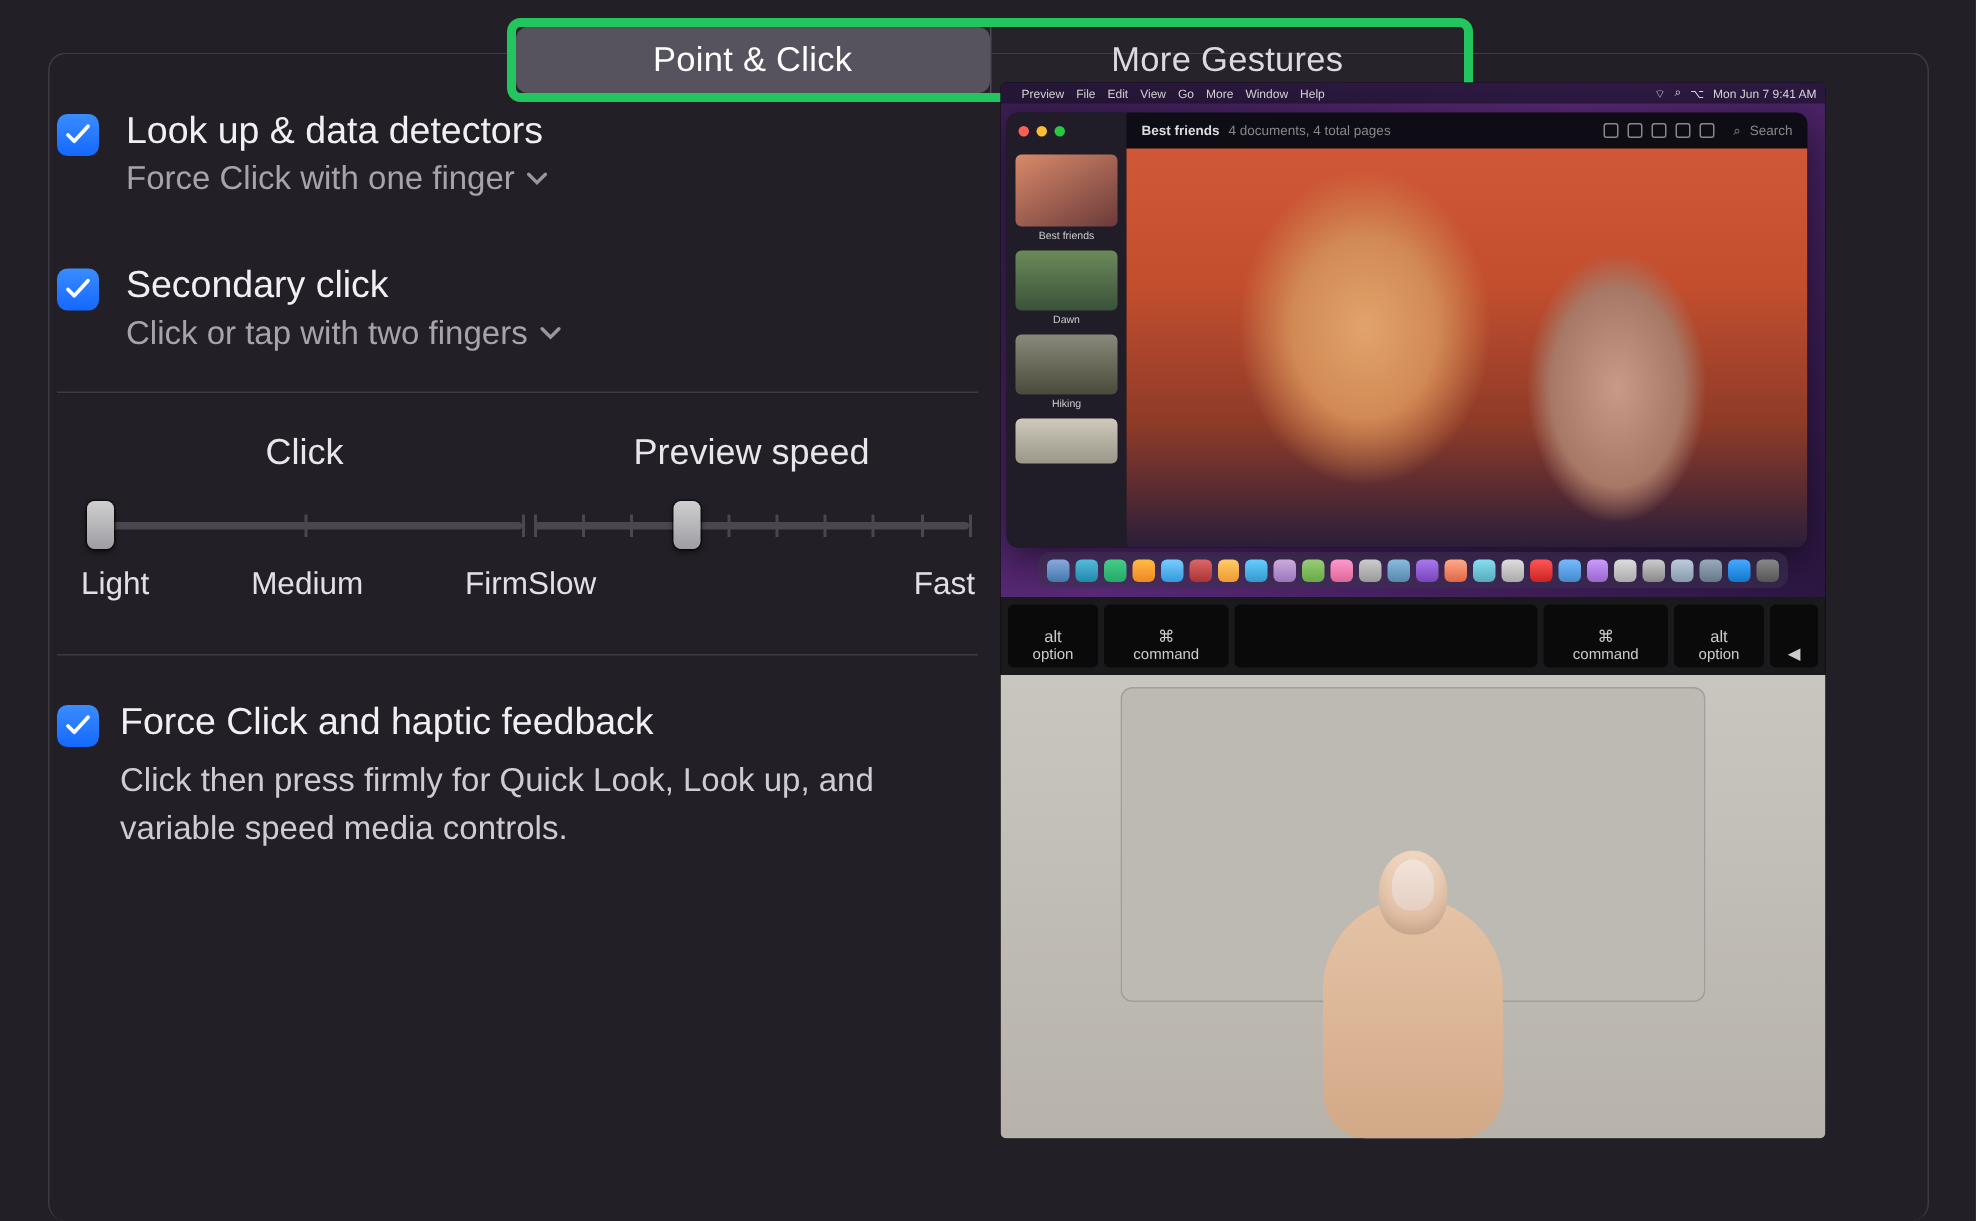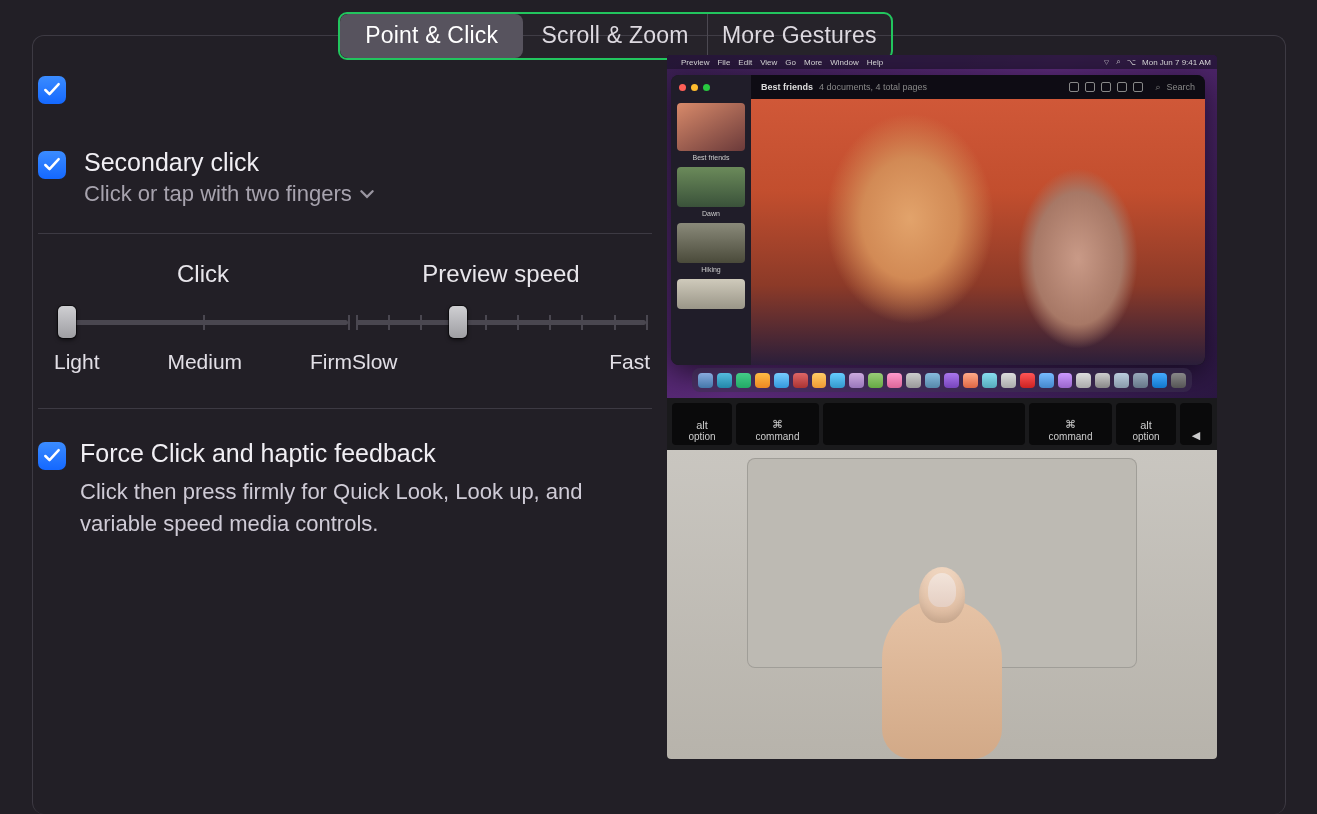--- a/index.html
+++ b/index.html
@@ -9,23 +9,23 @@
     color: #e8e6eb;
     width: 1317px;
     height: 814px;
     overflow: hidden;
     font-size: 22px;
   }
   .tabbar {
     position: absolute;
     top: 12px;
     left: 338px;
-    width: 555px;
+    width: 644px;
     display: flex;
-    border: 2px solid #22c55e;
+    border: 6px solid #22c55e;
     border-radius: 9px;
     background: rgba(255,255,255,0.02);
     overflow: hidden;
   }
   .tabbar .tab {
     flex: 1;
     text-align: center;
     padding: 8px 0 9px;
     color: #ddd9e0;
     font-size: 23px;
@@ -287,34 +287,42 @@
     z-index:2;
   }
 </style>
 </head>
 <body>
 
 <div class="panel"></div>
 
 <div class="tabbar">
   <div class="tab active">Point &amp; Click</div>
-  <div class="tab">Scroll &amp; Zoom</div>
   <div class="sep"></div>
   <div class="tab">More Gestures</div>
 </div>
 
 <div class="left">
 
   <div class="opt">
     <div class="chk">
       <svg viewBox="0 0 24 24">
           <path d="M4 12l5 5 11-12" stroke="#fff" stroke-width="3" fill="none" stroke-linecap="round" stroke-linejoin="round"></path>
         </svg>
     </div>
     <div class="opt-text">
+      <div class="title">Look up &amp; data detectors</div>
+      <div class="sub">
+        <span>Force Click with one finger</span>
+        <span class="chevron">
+            <svg viewBox="0 0 10 10">
+              <path d="M1 3l4 4 4-4" stroke="#9a96a1" stroke-width="1.6" fill="none" stroke-linecap="round"></path>
+            </svg>
+          </span>
+      </div>
     </div>
   </div>
 
   <div class="opt">
     <div class="chk">
       <svg viewBox="0 0 24 24">
           <path d="M4 12l5 5 11-12" stroke="#fff" stroke-width="3" fill="none" stroke-linecap="round" stroke-linejoin="round"></path>
         </svg>
     </div>
     <div class="opt-text">

